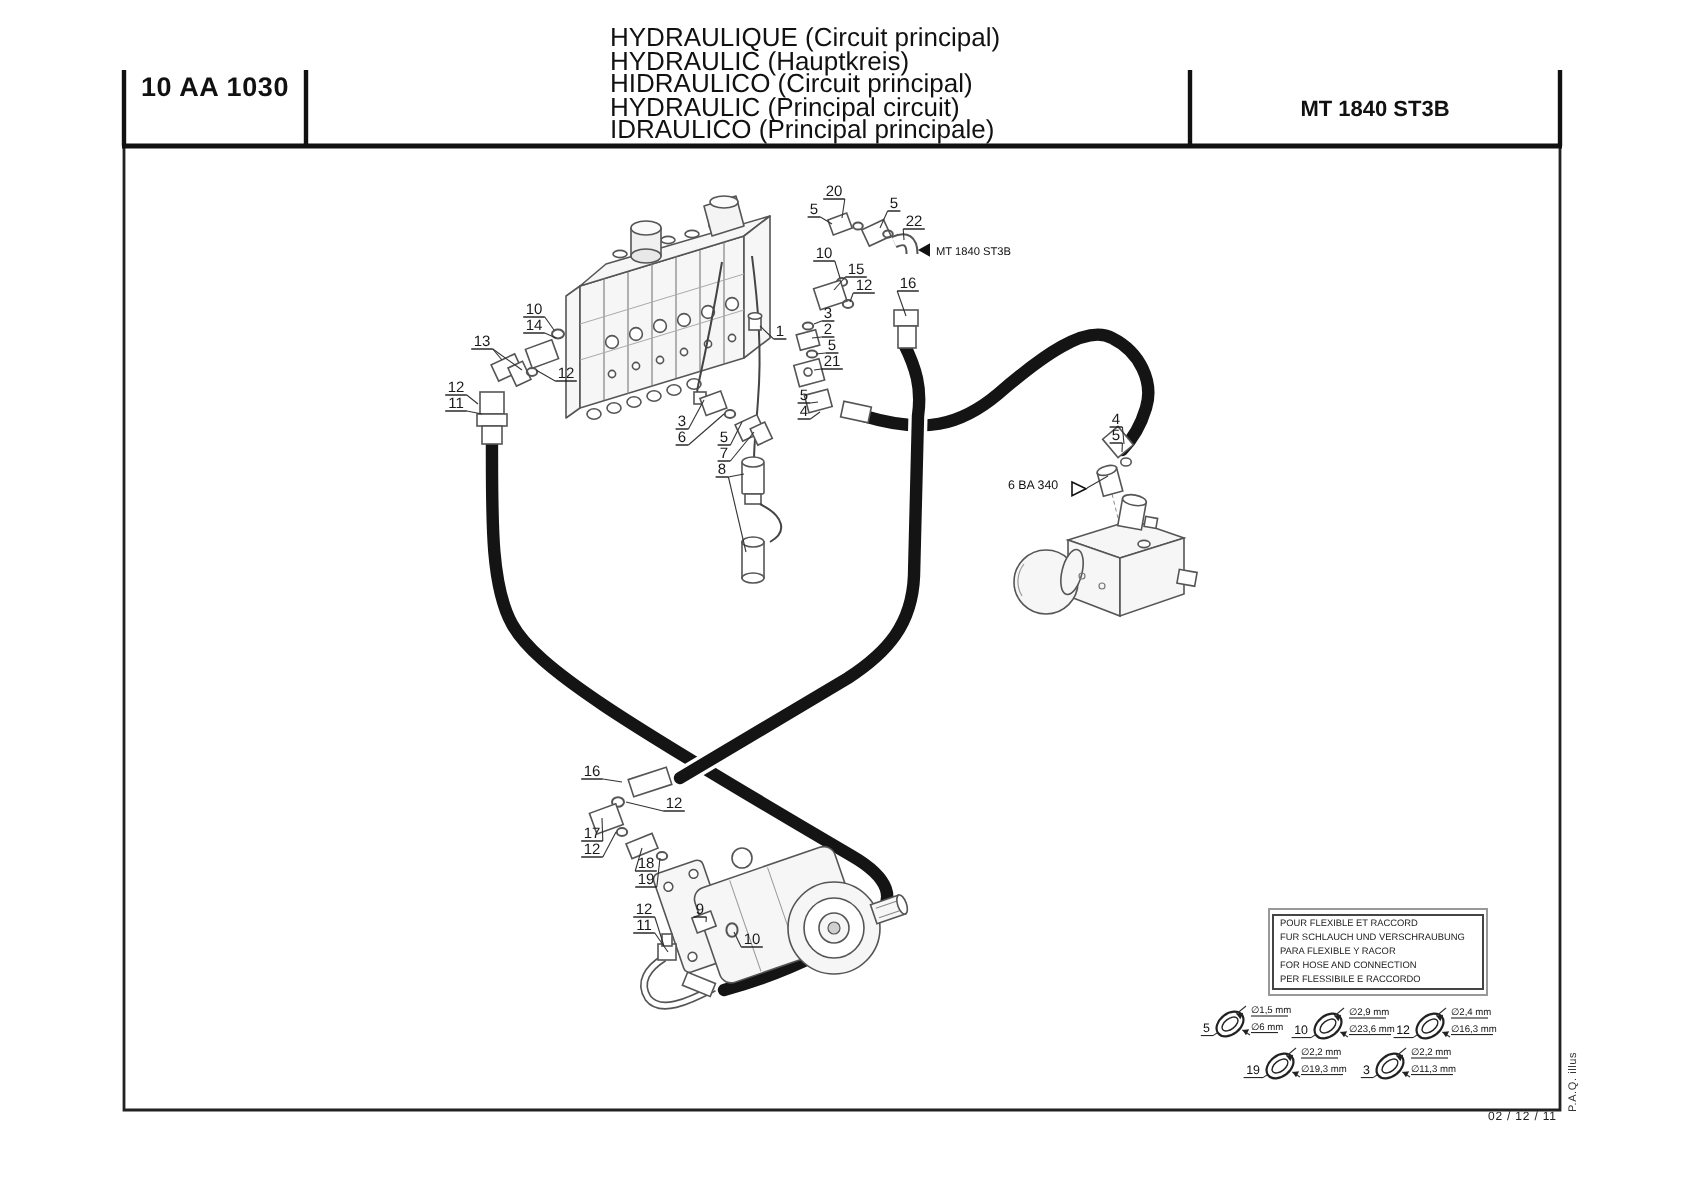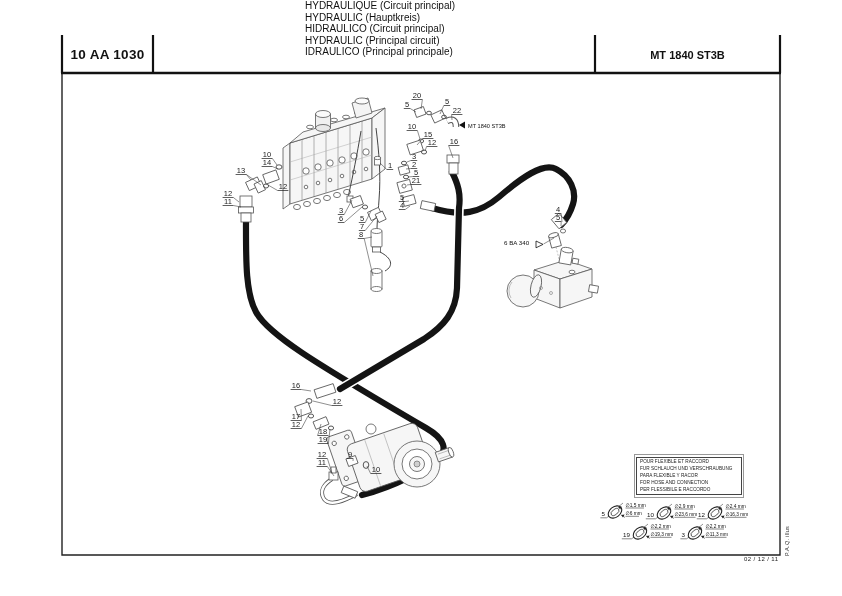--- a/index.html
+++ b/index.html
@@ -1,24 +1,24 @@
 <!DOCTYPE html>
 <html><head>
 <meta charset="utf-8">
 <style>
   html,body{margin:0;padding:0;background:#fff;}
   body{width:842px;height:596px;position:relative;overflow:hidden;
        font-family:"Liberation Sans",sans-serif;color:#111;}
   .abs{position:absolute;}
   #code-box{left:62px;top:36px;width:91px;height:37px;display:flex;
-            align-items:center;justify-content:center;font-size:13.5px;
+            justify-content:center;font-size:13.5px;
             font-weight:bold;letter-spacing:.3px;}
   #model-box{left:595px;top:36px;width:185px;height:37px;display:flex;
              align-items:center;justify-content:center;font-size:11px;font-weight:bold;}
-  #titles{left:305px;top:0;font-size:10px;line-height:11.6px;color:#111;}
+  #titles{left:305px;top:13px;font-size:13px;line-height:11.6px;color:#111;}
   #legend-box{left:634px;top:454px;width:108px;height:42px;border:.6px solid #999;
               display:flex;align-items:center;justify-content:center;}
   #legend-inner{width:101px;height:35px;border:.9px solid #444;padding:1px 0 0 3px;
                 font-size:4.7px;line-height:6.9px;color:#222;white-space:nowrap;overflow:hidden;}
   #date{left:744px;top:556px;font-size:6px;color:#222;letter-spacing:.4px;}
   #credit{left:784px;top:556px;transform-origin:0 0;transform:rotate(-90deg);
           font-size:5.5px;color:#333;width:70px;letter-spacing:.3px;}
   svg{position:absolute;left:0;top:0;}
   svg text{font-family:"Liberation Sans",sans-serif;}
   .callout-t{font-size:7.5px;fill:#1a1a1a;text-anchor:middle;}

